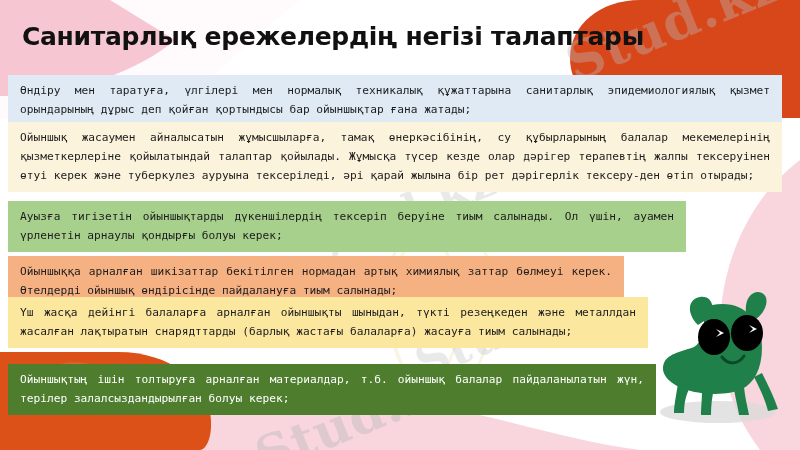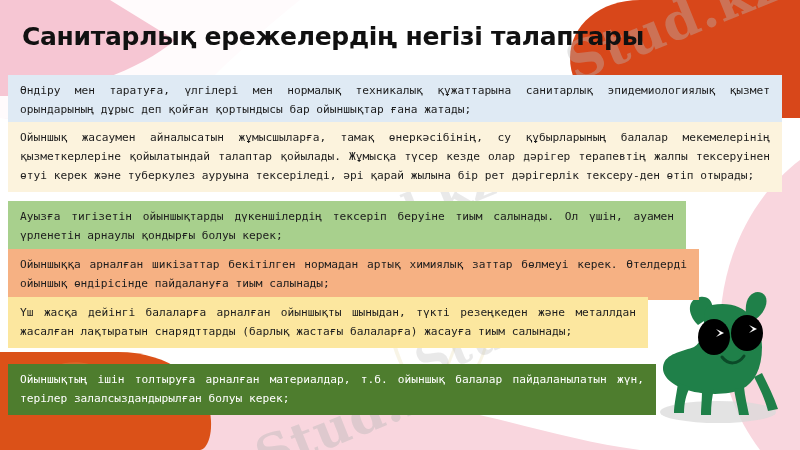--- a/index.html
+++ b/index.html
@@ -126,20 +126,20 @@
 
   <div class="title">Санитарлық ережелердің негізі талаптары</div>
 
   <div class="blocks">
     <div class="block" style="left:8px; top:75px; width:774px; background:#dfeaf4;">Өндіру мен таратуға, үлгілері мен нормалық техникалық құжаттарына санитарлық эпидемиологиялық қызмет орындарының дұрыс деп қойған қортындысы бар ойыншықтар ғана жатады;</div>
 
     <div class="block" style="left:8px; top:122px; width:774px; background:#fcf3dd;">Ойыншық жасаумен айналысатын жұмысшыларға, тамақ өнеркәсібінің, су құбырларының балалар мекемелерінің қызметкерлеріне қойылатындай талаптар қойылады. Жұмысқа түсер кезде олар дәрігер терапевтің жалпы тексеруінен өтуі керек және туберкулез ауруына тексеріледі, әрі қарай жылына бір рет дәрігерлік тексеру-ден өтіп отырады;</div>
 
     <div class="block" style="left:8px; top:201px; width:678px; background:#a8d08d;">Ауызға тигізетін ойыншықтарды дүкеншілердің тексеріп беруіне тиым салынады. Ол үшін, ауамен үрленетін арнаулы қондырғы болуы керек;</div>
 
-    <div class="block" style="left:8px; top:249px; width:691px; background:#f6b183;">Ойыншыққа арналған шикізаттар бекітілген нормадан артық химиялық заттар бөлмеуі керек. Өтелдерді ойыншық өндірісінде пайдалануға тиым салынады;</div>
+    <div class="block" style="left:8px; top:256px; width:616px; background:#f6b183;">Ойыншыққа арналған шикізаттар бекітілген нормадан артық химиялық заттар бөлмеуі керек. Өтелдерді ойыншық өндірісінде пайдалануға тиым салынады;</div>
 
     <div class="block" style="left:8px; top:297px; width:640px; background:#fce79f;">Үш жасқа дейінгі балаларға арналған ойыншықты шыныдан, түкті резеңкеден және металлдан жасалған лақтыратын снарядттарды (барлық жастағы балаларға) жасауға тиым салынады;</div>
 
     <div class="block dark" style="left:8px; top:364px; width:648px; background:#4e7d2e;">Ойыншықтың ішін толтыруға арналған материалдар, т.б. ойыншық балалар пайдаланылатын жүн, терілер залалсыздандырылған болуы керек;</div>
   </div>
 
 </div>
 
 </body></html>

